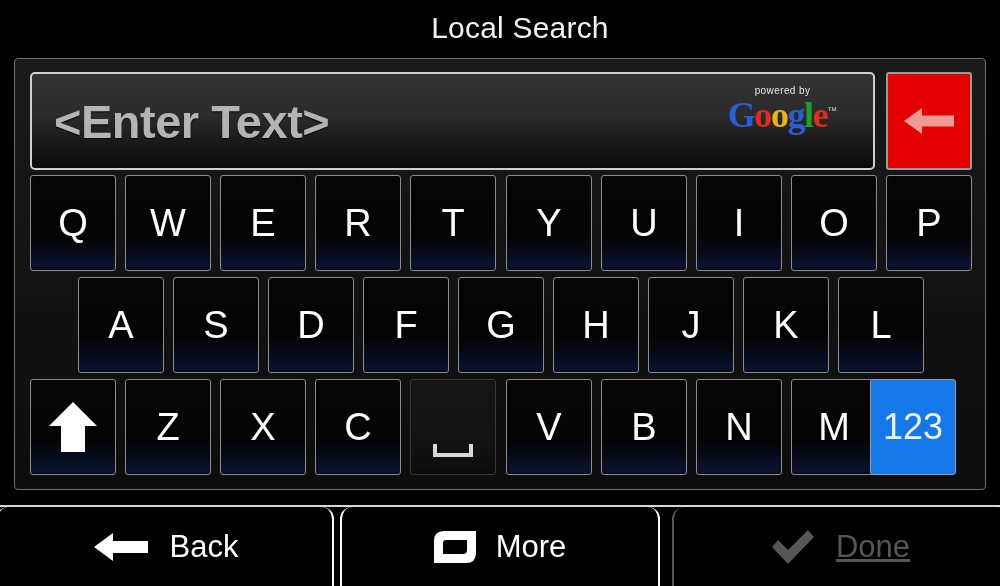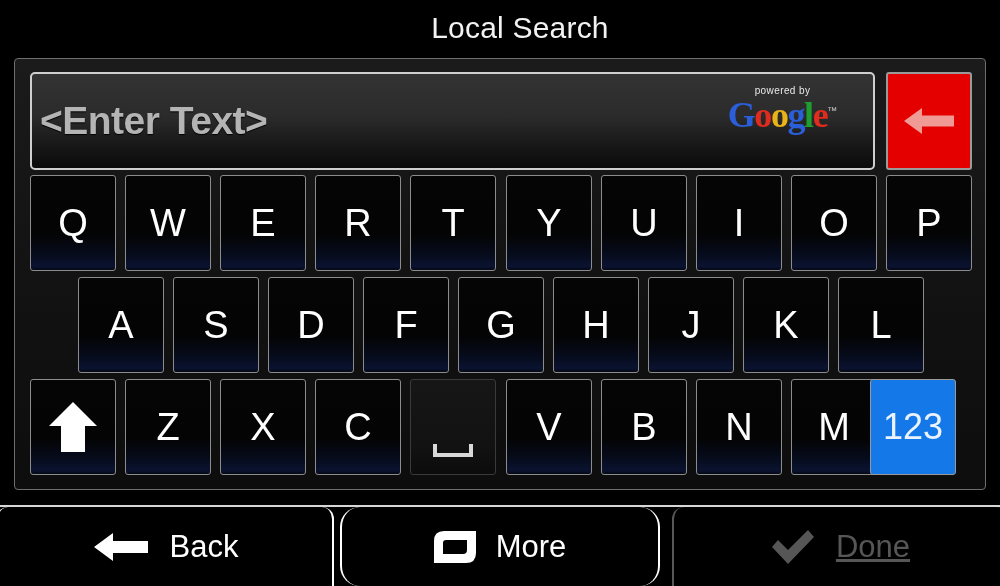--- a/index.html
+++ b/index.html
@@ -69,23 +69,23 @@
     height: 98px;
     box-sizing: border-box;
     border: 2px solid #cfcfcf;
     border-radius: 5px;
     background: linear-gradient(180deg, #333333 0%, #2b2b2b 45%, #151515 80%, #0b0b0b 100%);
     display: flex;
     align-items: center;
   }
   #search-value {
     color: #b4b4b4;
-    font-size: 39px;
+    font-size: 47px;
     font-weight: bold;
-    margin-left: 8px;
+    margin-left: 22px;
     letter-spacing: -0.5px;
     text-shadow: 0 1px 1px #000;
     white-space: nowrap;
   }
   #google-brand {
     position: absolute;
     right: 28px;
     top: 12px;
     width: 125px;
     text-align: center;
@@ -210,21 +210,21 @@
     gap: 20px;
   }
   .toolbar-btn::before {
     content: "";
     position: absolute;
     left: -2px; right: -2px; top: 0;
     height: 2px;
     background: transparent;
   }
   #back-button  { left: -4px;  width: 338px; }
-  #more-button  { left: 340px; width: 320px; border-radius: 20px; }
+  #more-button  { left: 340px; width: 320px; }
   #done-button  { left: 672px; width: 336px; border-color: #575757; }
 
   .toolbar-label {
     color: #ffffff;
     font-size: 31px;
     font-weight: 400;
     line-height: 1;
   }
   #done-button .toolbar-label { color: #565656; text-decoration: underline; }
 

